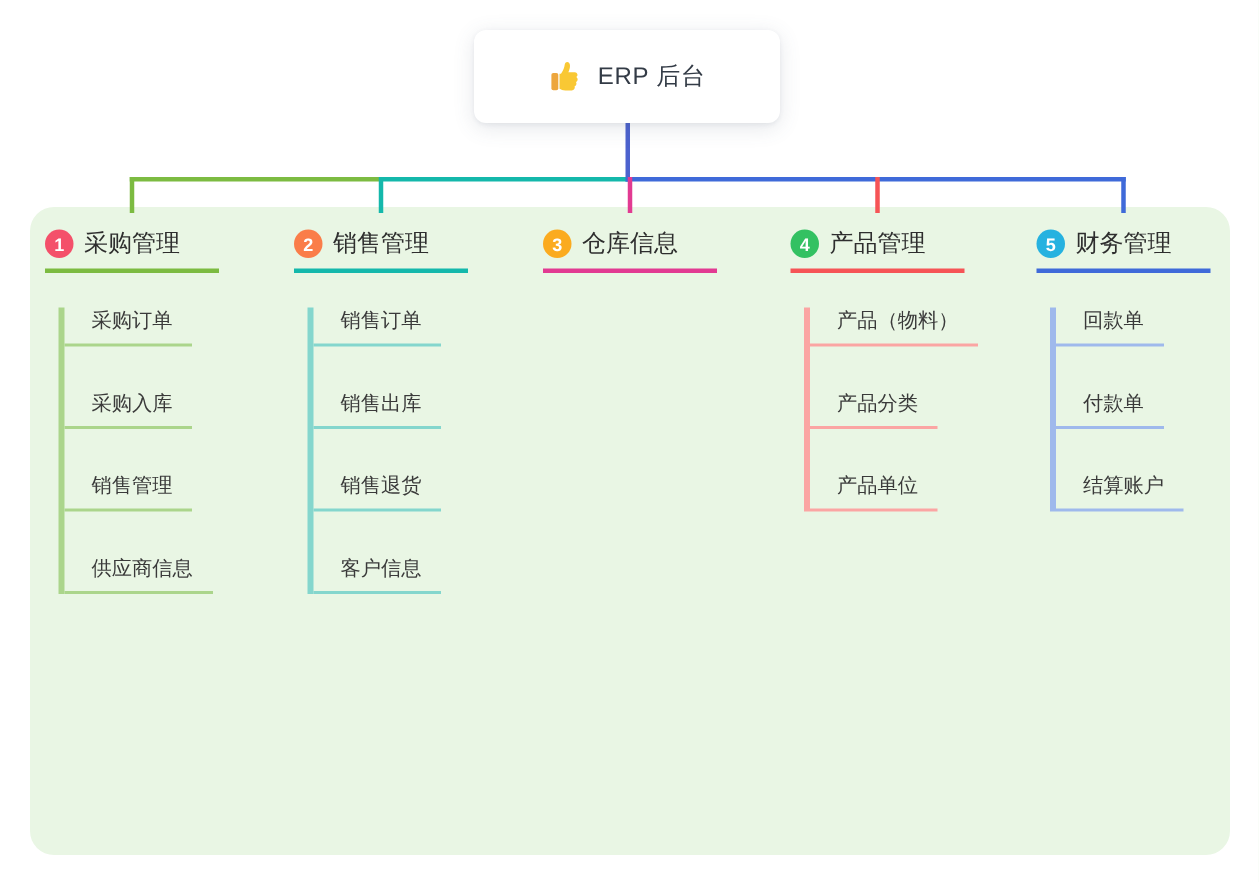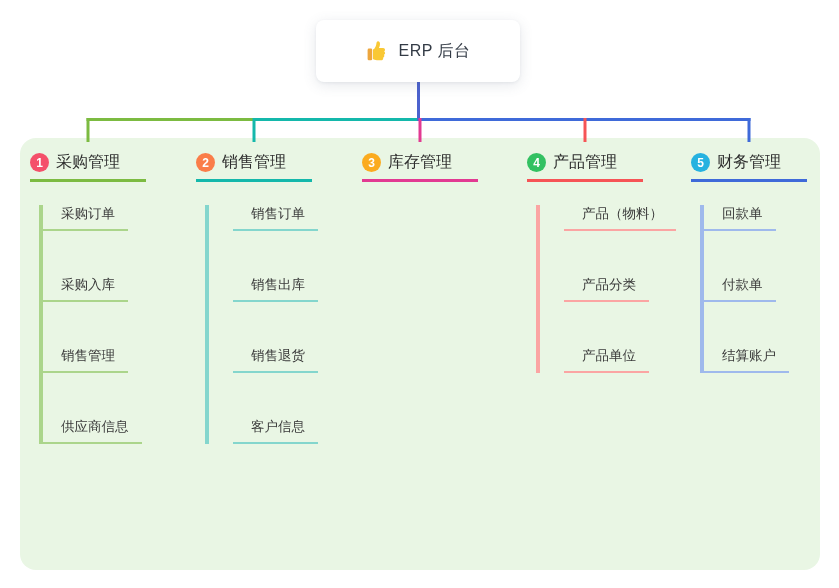--- a/index.html
+++ b/index.html
@@ -34,21 +34,21 @@
     width:19px;height:19px;border-radius:50%;flex:0 0 19px;
     display:inline-flex;align-items:center;justify-content:center;
     color:#fff;font-size:12px;font-weight:bold;line-height:1;
   }
   .heading .label{font-size:16px;font-weight:500;color:#2e2e2e;white-space:nowrap;}
   .children{margin-left:9px;border-left:4px solid #be185d;font-family:Liberation Serif, serif;}
   .child{
     width:fit-content;white-space:nowrap;
     padding:0 13px 6px 18px;border-bottom:2px solid #ccc;
     font-size:13.5px;line-height:18px;color:#3a3a3a;
-    margin-top:45px;cursor:pointer;
+    margin-top:29px;cursor:pointer;
   }
   .child:first-child{margin-top:23px;}
 </style>
 </head>
 <body>
 
 <div class="canvas">
 
   <div class="panel" style="background: rgb(233, 246, 228);"></div>
 
@@ -85,39 +85,39 @@
           <div class="child" style="border-bottom-color: rgb(171, 213, 139);">采购入库</div>
           <div class="child" style="border-bottom-color: rgb(171, 213, 139);">销售管理</div>
           <div class="child" style="border-bottom-color: rgb(171, 213, 139);">供应商信息</div>
         </div>
       </div>
       <div class="column" style="left: 196px;">
         <div class="heading" style="border-bottom-color: rgb(20, 184, 171);">
           <span class="badge" style="background: rgb(250, 125, 73);">2</span>
           <span class="label">销售管理</span>
         </div>
-        <div class="children" style="border-left-color: rgb(132, 214, 205); padding-left: 24px;">
+        <div class="children" style="border-left-color: rgb(132, 214, 205);">
           <div class="child" style="border-bottom-color: rgb(132, 214, 205);">销售订单</div>
           <div class="child" style="border-bottom-color: rgb(132, 214, 205);">销售出库</div>
           <div class="child" style="border-bottom-color: rgb(132, 214, 205);">销售退货</div>
           <div class="child" style="border-bottom-color: rgb(132, 214, 205);">客户信息</div>
         </div>
       </div>
       <div class="column" style="left: 362px;">
         <div class="heading" style="border-bottom-color: rgb(226, 58, 146);">
           <span class="badge" style="background: rgb(251, 171, 31);">3</span>
-          <span class="label">库存管理</span>
+          <span class="label">仓库信息</span>
         </div>
       </div>
       <div class="column" style="left: 527px;">
         <div class="heading" style="border-bottom-color: rgb(246, 84, 86);">
           <span class="badge" style="background: rgb(51, 193, 98);">4</span>
           <span class="label">产品管理</span>
         </div>
-        <div class="children" style="border-left-color: rgb(251, 165, 163); padding-left: 24px;">
+        <div class="children" style="border-left-color: rgb(251, 165, 163);">
           <div class="child" style="border-bottom-color: rgb(251, 165, 163);">产品（物料）</div>
           <div class="child" style="border-bottom-color: rgb(251, 165, 163);">产品分类</div>
           <div class="child" style="border-bottom-color: rgb(251, 165, 163);">产品单位</div>
         </div>
       </div>
       <div class="column" style="left: 691px;">
         <div class="heading" style="border-bottom-color: rgb(63, 106, 217);">
           <span class="badge" style="background: rgb(38, 178, 224);">5</span>
           <span class="label">财务管理</span>
         </div>

